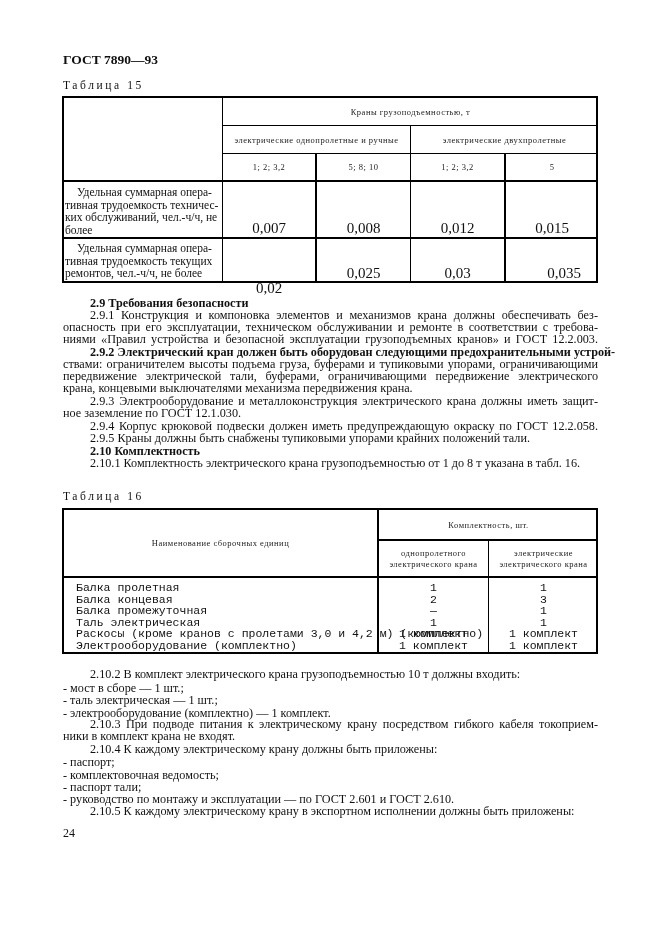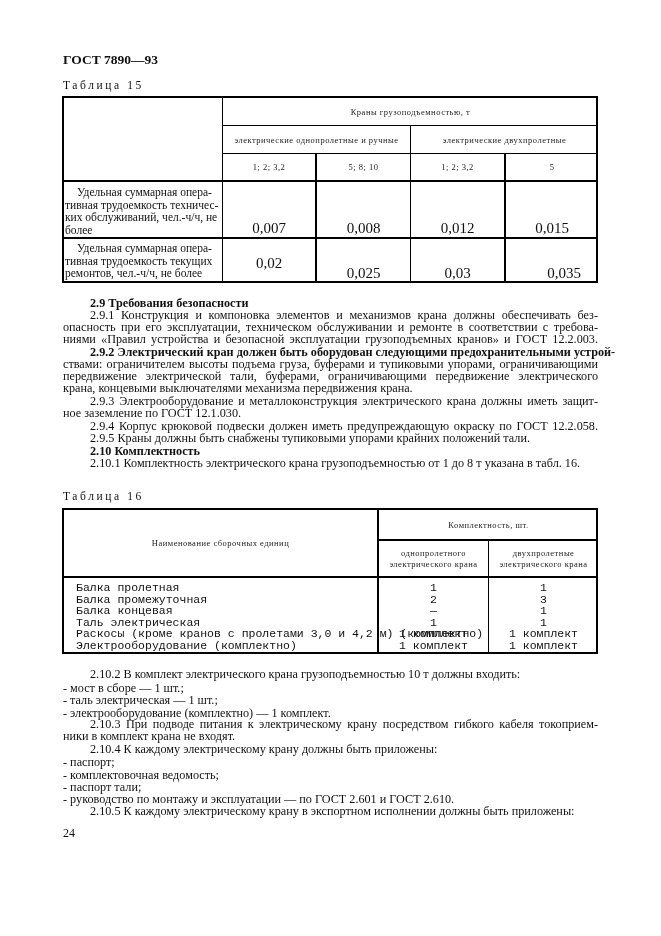--- a/index.html
+++ b/index.html
@@ -64,21 +64,21 @@
   <div class="cell num" style="left:159px;top:122px;width:92px;height:16px;">0,007</div>
   <div class="cell num" style="left:253px;top:122px;width:93px;height:16px;">0,008</div>
   <div class="cell num" style="left:347px;top:122px;width:93px;height:16px;">0,012</div>
   <div class="cell num" style="left:442px;top:122px;width:92px;height:16px;">0,015</div>
 
   <div class="rowlabel" style="left:1px;top:144px;width:155px;">
     <span style="text-indent:12px;">Удельная суммарная опера-</span>
     <span>тивная трудоемкость текущих</span>
     <span>ремонтов, чел.-ч/ч, не более</span>
   </div>
-  <div class="cell num" style="left:159px;top:157px;width:92px;height:16px;">0,02</div>
+  <div class="cell num" style="left:159px;top:182px;width:92px;height:16px;">0,02</div>
   <div class="cell num" style="left:253px;top:167px;width:93px;height:16px;">0,025</div>
   <div class="cell num" style="left:347px;top:167px;width:93px;height:16px;">0,03</div>
   <div class="cell num" style="left:442px;top:167px;width:92px;height:16px;padding-left:12px;">0,035</div>
 </div>
 
 <div class="sec" style="top:296px;">2.9 Требования безопасности</div>
 <div class="ln j" style="top:309px;padding-left:27px;width:508px;">2.9.1 Конструкция и компоновка элементов и механизмов крана должны обеспечивать без-</div>
 <div class="ln j" style="top:321px;">опасность при его эксплуатации, техническом обслуживании и ремонте в соответствии с требова-</div>
 <div class="ln j" style="top:333px;">ниями «Правил устройства и безопасной эксплуатации грузоподъемных кранов» и ГОСТ 12.2.003.</div>
 
@@ -103,28 +103,28 @@
   <div class="line" style="left:424px;top:29px;width:1px;height:113px;"></div>
   <div class="line" style="left:0;top:66px;width:534px;height:2px;"></div>
 
   <div class="cell hsmall" style="left:0;top:0;width:313px;height:66px;">Наименование сборочных единиц</div>
   <div class="cell hsmall" style="left:315px;top:0;width:219px;height:29px;">Комплектность, шт.</div>
   <div class="cell hsmall" style="left:315px;top:31px;width:109px;height:35px;flex-direction:column;line-height:11px;">
     <span>однопролетного</span>
     <span>электрического крана</span>
   </div>
   <div class="cell hsmall" style="left:425px;top:31px;width:109px;height:35px;flex-direction:column;line-height:11px;">
-    <span>двухпролетные</span>
+    <span>электрические</span>
     <span>электрического крана</span>
   </div>
 
   <div class="t16list" style="left:12px;top:72px;width:300px;">
     <div>Балка пролетная</div>
+    <div>Балка концевая</div>
     <div>Балка промежуточная</div>
-    <div>Балка концевая</div>
     <div>Таль электрическая</div>
     <div style="white-space:nowrap;">Раскосы (кроме кранов с пролетами 3,0 и 4,2 м) (комплектно)</div>
     <div>Электрооборудование (комплектно)</div>
   </div>
   <div class="t16list" style="left:315px;top:72px;width:109px;text-align:center;">
     <div>1</div>
     <div>2</div>
     <div>—</div>
     <div>1</div>
     <div>1 комплект</div>

